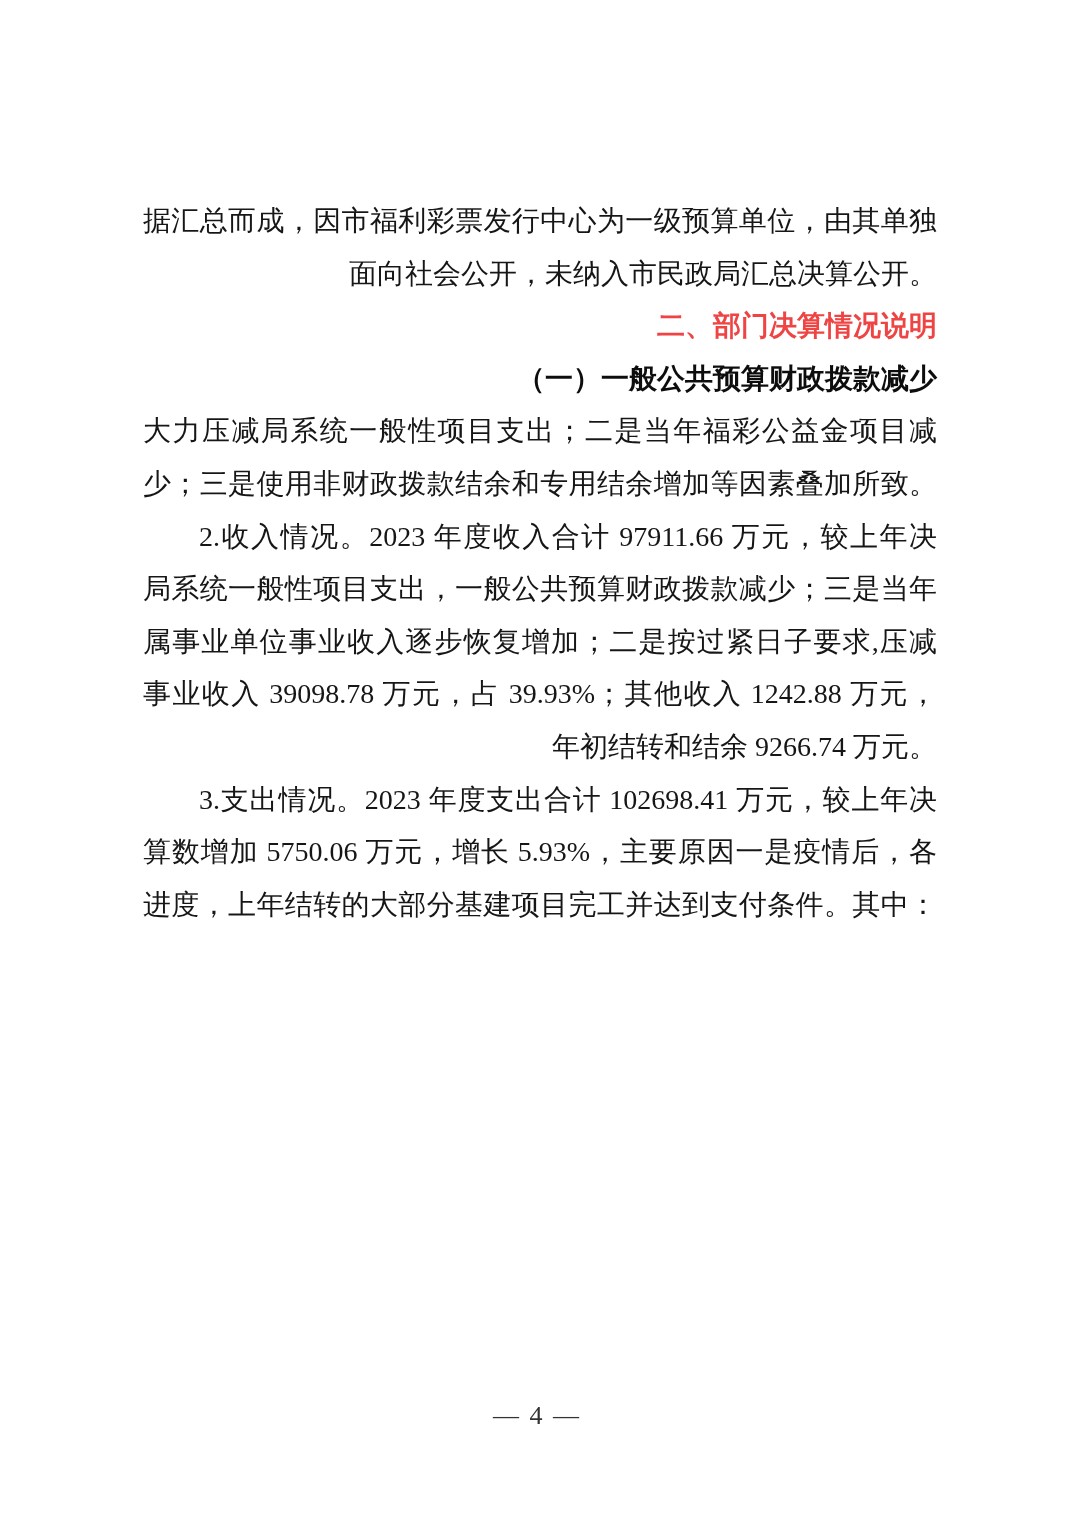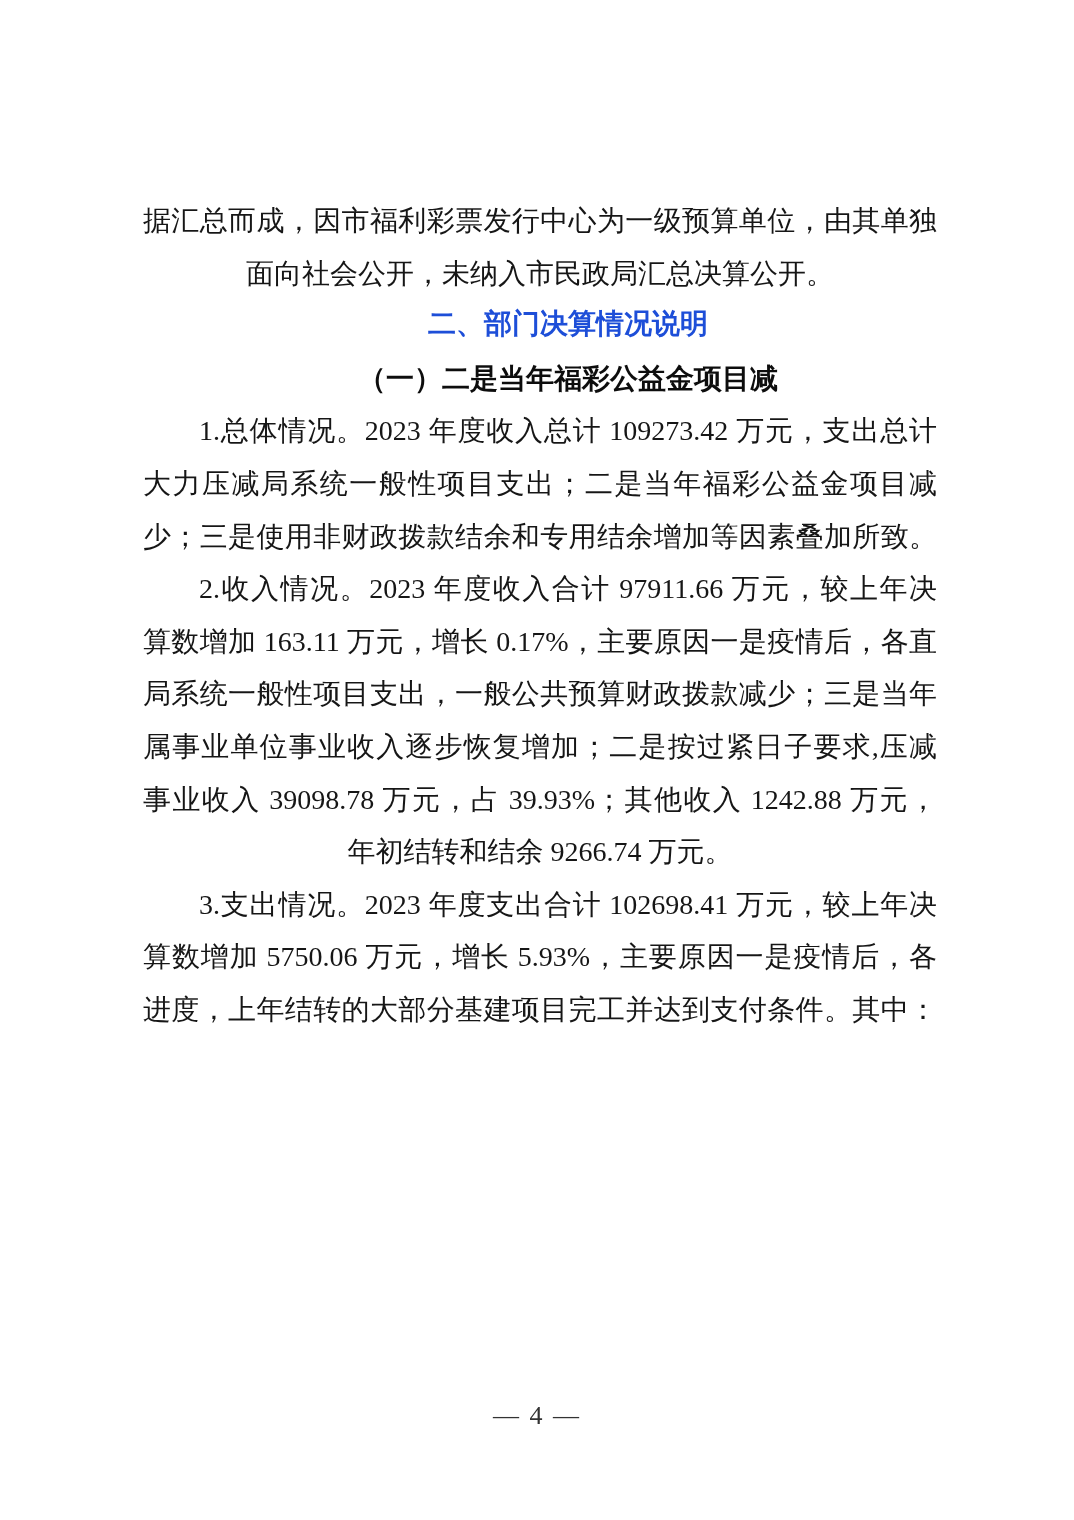--- a/index.html
+++ b/index.html
@@ -19,34 +19,34 @@
   .content {
     position: absolute;
     left: 143px;
     top: 195px;
     width: 794px;
   }
   .line {
     height: 52.6px;
     line-height: 52.6px;
     font-size: 28px;
-    text-align: center;
+    text-align: right;
   }
   .just {
     text-align: justify;
     text-align-last: justify;
     text-justify: inter-character;
   }
   .indent {
     text-indent: 56px;
   }
   .h1 {
-    font-family: Liberation Mono, monospace;
+    font-family: Liberation Serif, serif;
     font-weight: bold;
-    color: #1d4ed8;
+    color: #ef4444;
   }
   .h2 {
     font-weight: bold;
     color: #0d0d0d;
   }
   .footer {
     position: absolute;
     top: 1396px;
     left: 0;
     width: 1074px;
@@ -59,26 +59,24 @@
   }
 </style>
 </head>
 <body>
 
 <div class="page">
   <div class="content">
     <div class="line just">据汇总而成，因市福利彩票发行中心为一级预算单位，由其单独</div>
     <div class="line">面向社会公开，未纳入市民政局汇总决算公开。</div>
     <div class="line h1 indent">二、部门决算情况说明</div>
-    <div class="line h2 indent">（一）二是当年福彩公益金项目减</div>
-    <div class="line just indent">1.总体情况。2023 年度收入总计 109273.42 万元，支出总计</div>
+    <div class="line h2 indent">（一）一般公共预算财政拨款减少</div>
     <div class="line just">大力压减局系统一般性项目支出；二是当年福彩公益金项目减</div>
     <div class="line just">少；三是使用非财政拨款结余和专用结余增加等因素叠加所致。</div>
     <div class="line just indent">2.收入情况。2023 年度收入合计 97911.66 万元，较上年决</div>
-    <div class="line just">算数增加 163.11 万元，增长 0.17%，主要原因一是疫情后，各直</div>
     <div class="line just">局系统一般性项目支出，一般公共预算财政拨款减少；三是当年</div>
     <div class="line just">属事业单位事业收入逐步恢复增加；二是按过紧日子要求,压减</div>
     <div class="line just">事业收入 39098.78 万元，占 39.93%；其他收入 1242.88 万元，</div>
     <div class="line">年初结转和结余 9266.74 万元。</div>
     <div class="line just indent">3.支出情况。2023 年度支出合计 102698.41 万元，较上年决</div>
     <div class="line just">算数增加 5750.06 万元，增长 5.93%，主要原因一是疫情后，各</div>
     <div class="line just">进度，上年结转的大部分基建项目完工并达到支付条件。其中：</div>
   </div>
   <div class="footer">— 4 —</div>
 </div>

